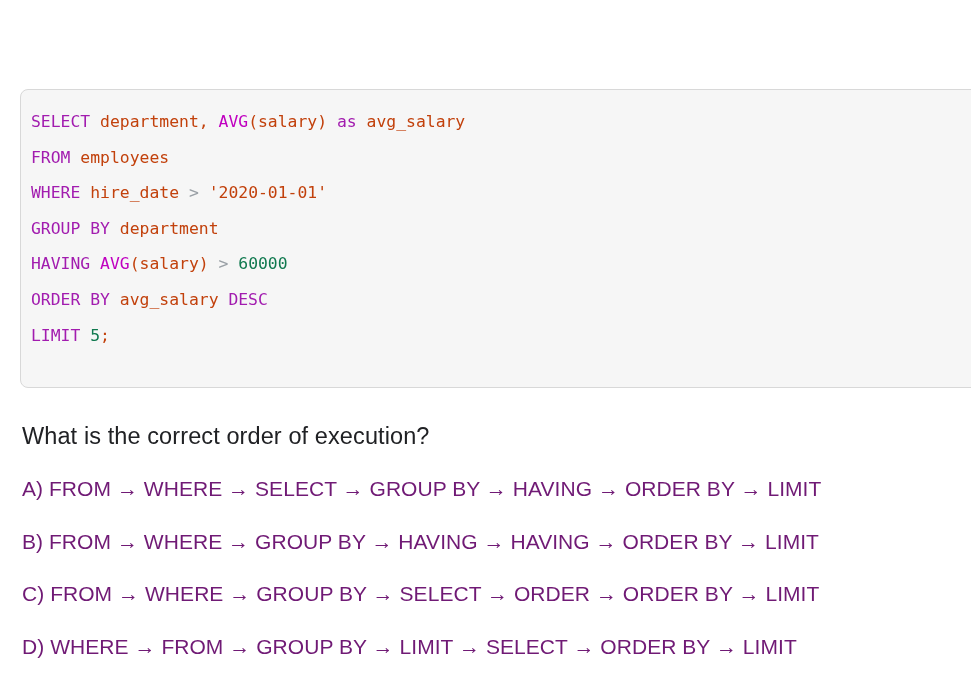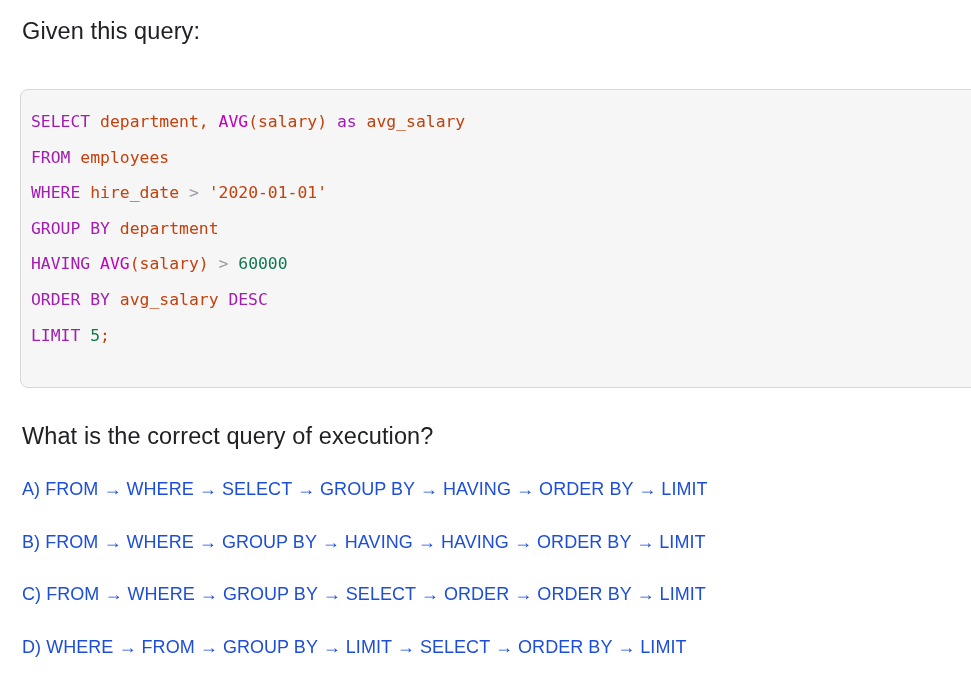--- a/index.html
+++ b/index.html
@@ -85,42 +85,41 @@
   }
 
   
   .options {
     position: absolute;
     left: 22px;
     top: 474px;
     width: 940px;
   }
   .option {
-    font-size: 18px;
+    font-size: 21px;
     font-weight: 400;
     line-height: 30px;
     letter-spacing: 0.05px;
-    color: #1d4ed8;
+    color: #701a75;
     white-space: nowrap;
     margin-bottom: 22.5px;
   }
   .option:last-child { margin-bottom: 0; }
 </style>
 </head>
 <body>
 
 <div class="page">
 
-  <div class="prompt-heading">Given this query:</div>
 
   <div class="code-block">
     <pre><code id="code-root"><span class="code-line"><span class="tok-kw">SELECT</span><span class="tok-plain"> department, </span><span class="tok-fn">AVG</span><span class="tok-plain">(salary) </span><span class="tok-kw">as</span><span class="tok-plain"> avg_salary</span></span><span class="code-line"><span class="tok-kw">FROM</span><span class="tok-plain"> employees</span></span><span class="code-line"><span class="tok-kw">WHERE</span><span class="tok-plain"> hire_date </span><span class="tok-op">&gt;</span><span class="tok-plain"> </span><span class="tok-str">'2020-01-01'</span></span><span class="code-line"><span class="tok-kw">GROUP BY</span><span class="tok-plain"> department</span></span><span class="code-line"><span class="tok-kw">HAVING</span><span class="tok-plain"> </span><span class="tok-fn">AVG</span><span class="tok-plain">(salary) </span><span class="tok-op">&gt;</span><span class="tok-plain"> </span><span class="tok-num">60000</span></span><span class="code-line"><span class="tok-kw">ORDER BY</span><span class="tok-plain"> avg_salary </span><span class="tok-kw">DESC</span></span><span class="code-line"><span class="tok-kw">LIMIT</span><span class="tok-plain"> </span><span class="tok-num">5</span><span class="tok-plain">;</span></span></code></pre>
   </div>
 
-  <div class="question">What is the correct query of execution?</div>
+  <div class="question">What is the correct order of execution?</div>
 
   <div class="options" id="options-root">
       <div class="option">A) FROM → WHERE → SELECT → GROUP BY → HAVING → ORDER BY → LIMIT</div>
       <div class="option">B) FROM → WHERE → GROUP BY → HAVING → HAVING → ORDER BY → LIMIT</div>
       <div class="option">C) FROM → WHERE → GROUP BY → SELECT → ORDER → ORDER BY → LIMIT</div>
       <div class="option">D) WHERE → FROM → GROUP BY → LIMIT → SELECT → ORDER BY → LIMIT</div>
     </div>
 
 </div>
 

